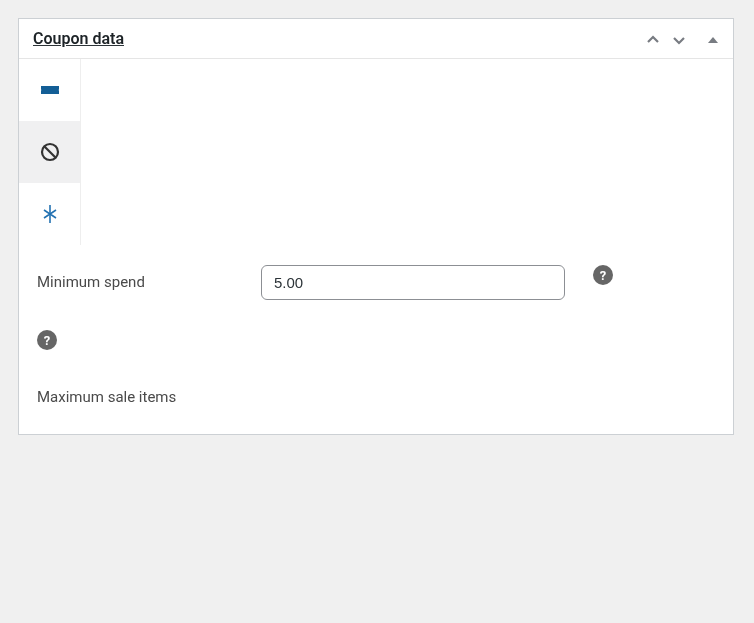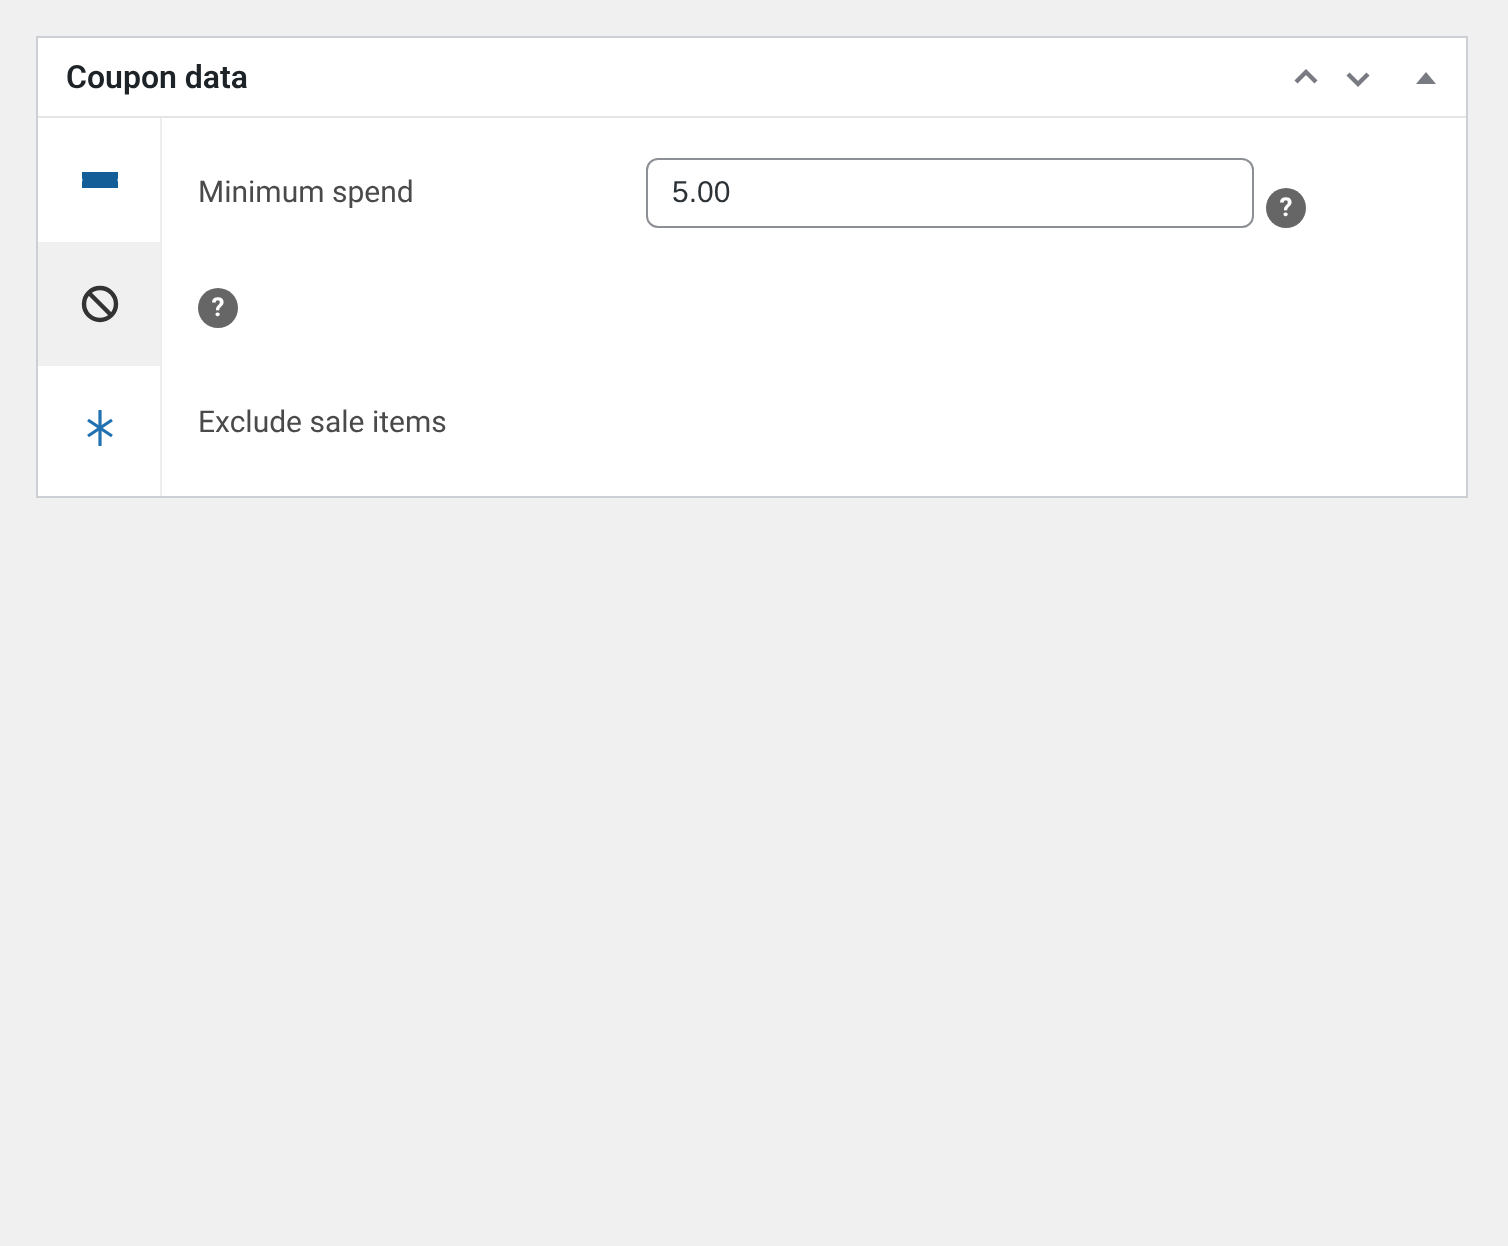--- a/index.html
+++ b/index.html
@@ -10,24 +10,25 @@
       font-size: 14px;
       color: #2c3338;
     }
     .panel {
       background: #fff;
       border: 1px solid #ccd0d4;
       width: 716px;
     }
     .panel-header {
       display: flex;
-      align-items: center;
+      align-items: flex-end;
       justify-content: space-between;
       padding: 10px 14px;
       border-bottom: 1px solid #e5e5e5;
+      text-decoration: underline;
     }
     .panel-title {
       font-size: 16px;
       font-weight: 600;
       color: #1d2327;
     }
     .panel-controls {
       display: flex;
       align-items: center;
       gap: 10px;
@@ -35,20 +36,21 @@
     }
     .panel-controls span {
       cursor: pointer;
       font-size: 14px;
       line-height: 1;
       display: inline-flex;
       align-items: center;
     }
     .panel-body {
       display: flex;
+      flex-direction: column;
     }
     .tabs {
       width: 62px;
       border-right: 1px solid #eee;
       background: #fff;
     }
     .tab {
       height: 62px;
       display: flex;
       align-items: center;
@@ -73,22 +75,22 @@
     .row:last-child { margin-bottom: 8px; }
     .label-col {
       width: 224px;
       padding-top: 8px;
       font-size: 15px;
       color: #4a4a4a;
     }
     .input-col {
       flex: 1;
       display: flex;
-      align-items: flex-end;
-      gap: 6px;
+      align-items: flex-start;
+      gap: 28px;
     }
     .stack-col {
       flex: 1;
     }
     input[type="text"] {
       width: 304px;
       padding: 8px 12px;
       border: 1px solid #8c8f94;
       border-radius: 6px;
       font-size: 15px;
@@ -194,18 +196,18 @@
       </div>
 
       <div class="row">
         <div class="input-col">
           <span class="help-icon">?</span>
         </div>
       </div>
 
 
       <div class="row">
-        <div class="label-col">Exclude sale items</div>
+        <div class="label-col">Maximum sale items</div>
       </div>
 
     </div>
   </div>
 </div>
 
 </body></html>

